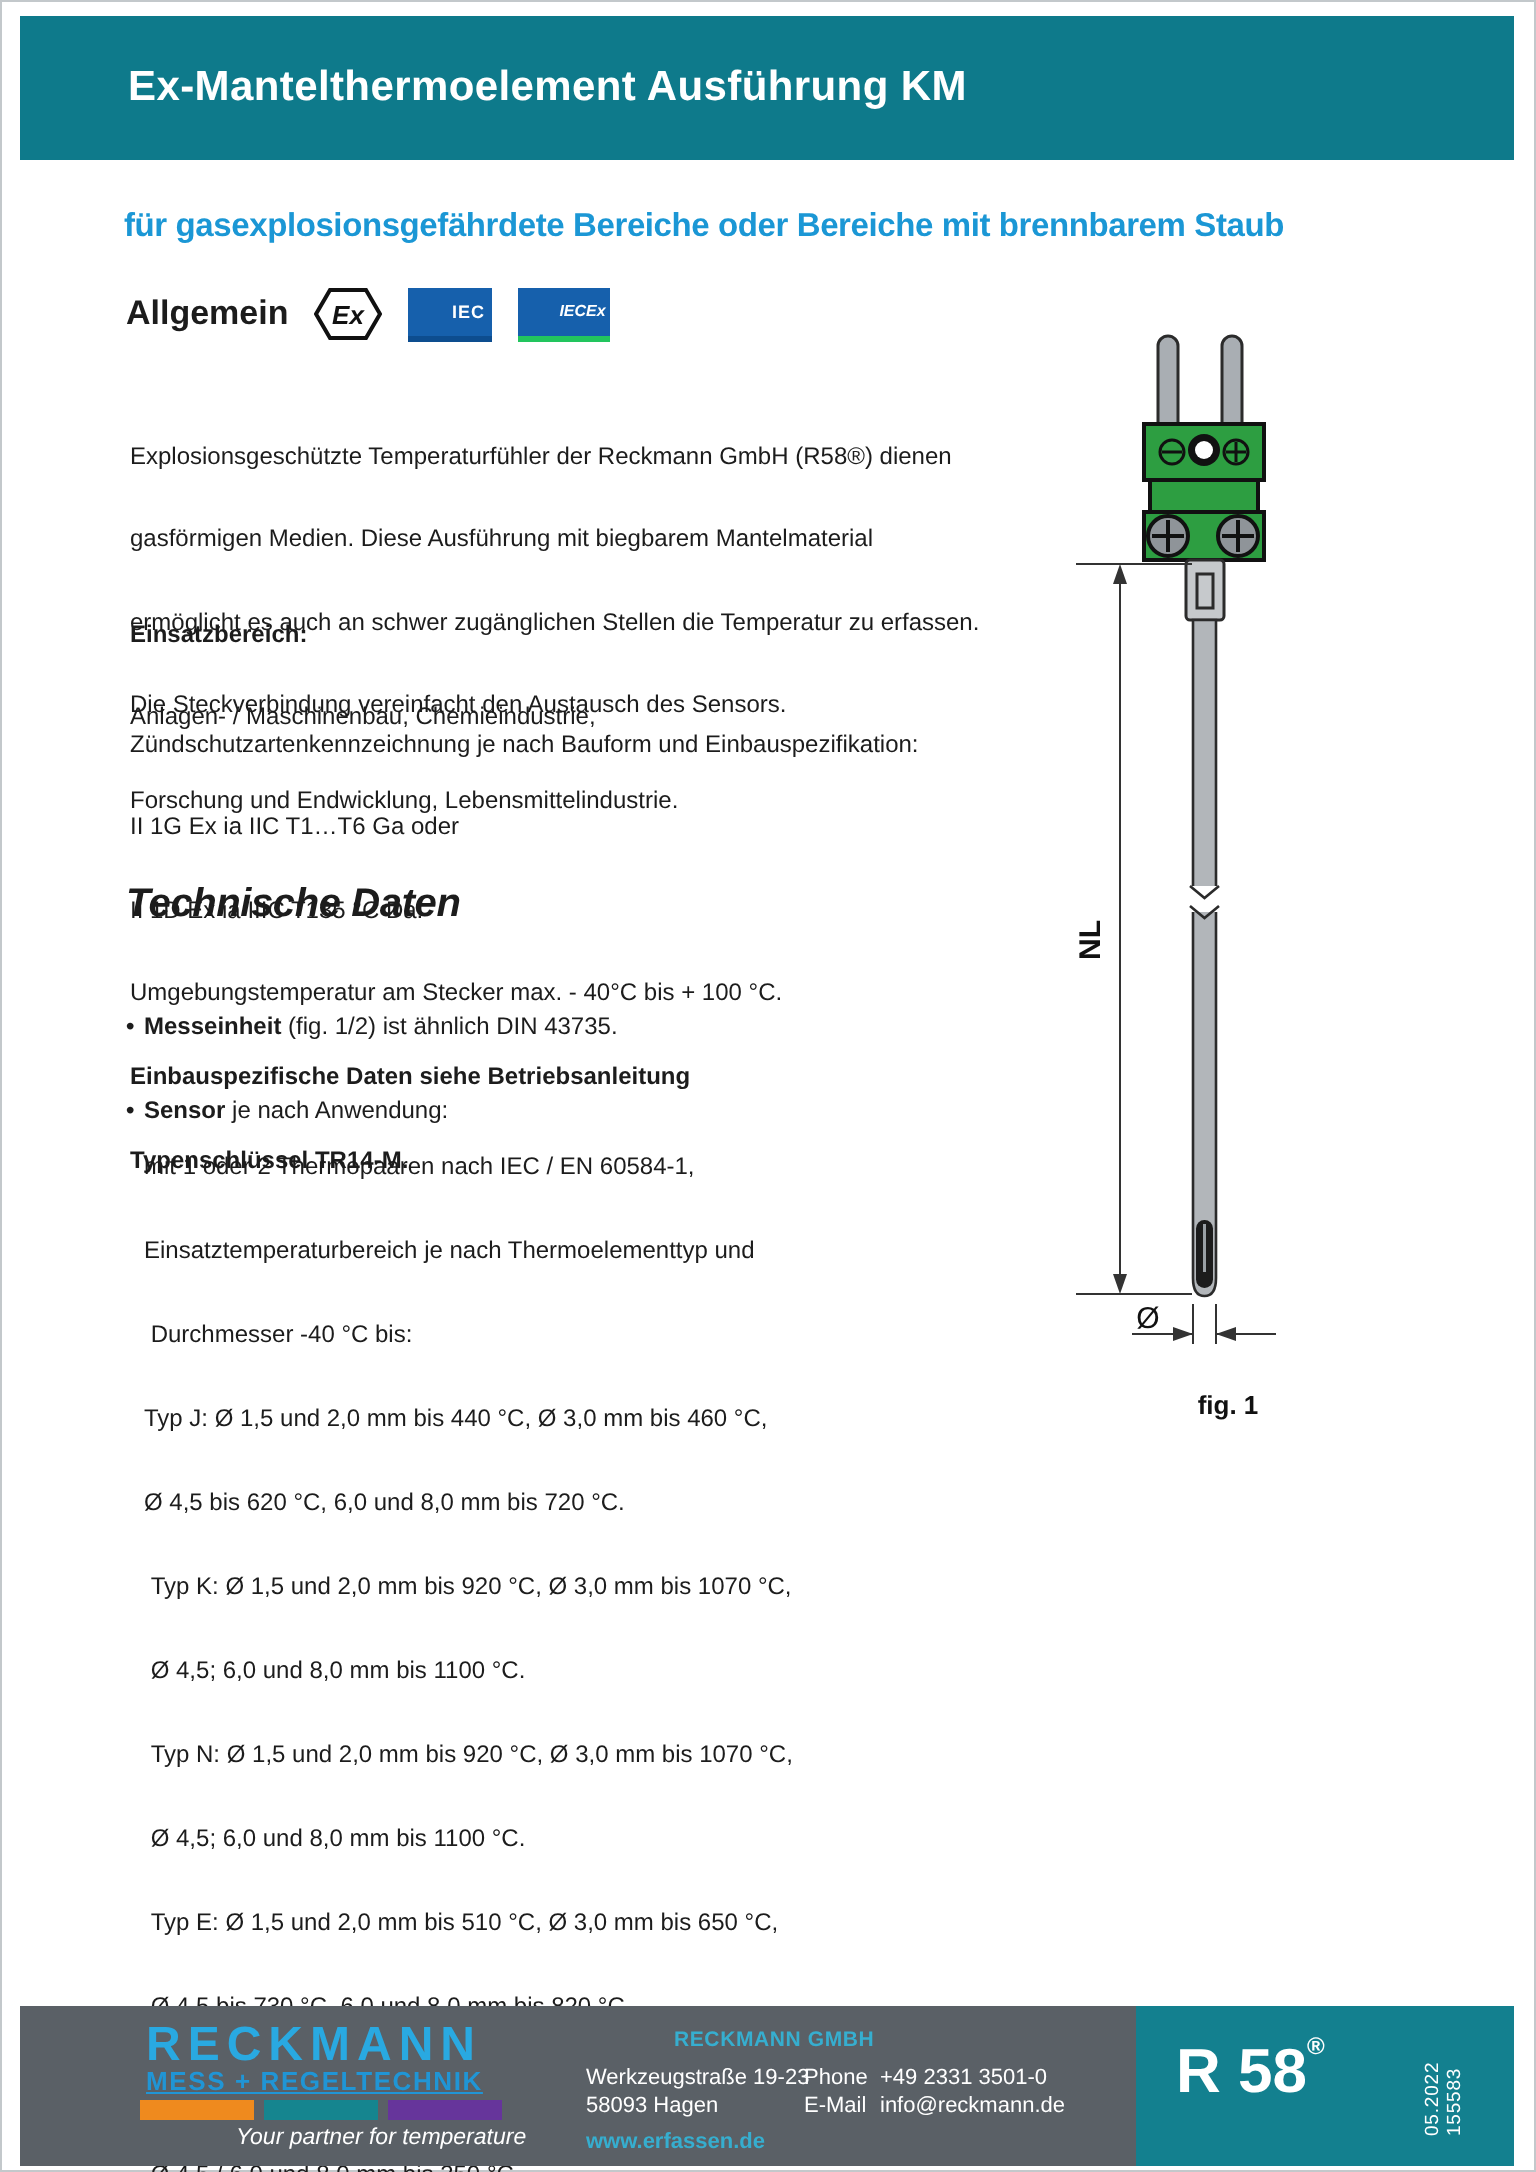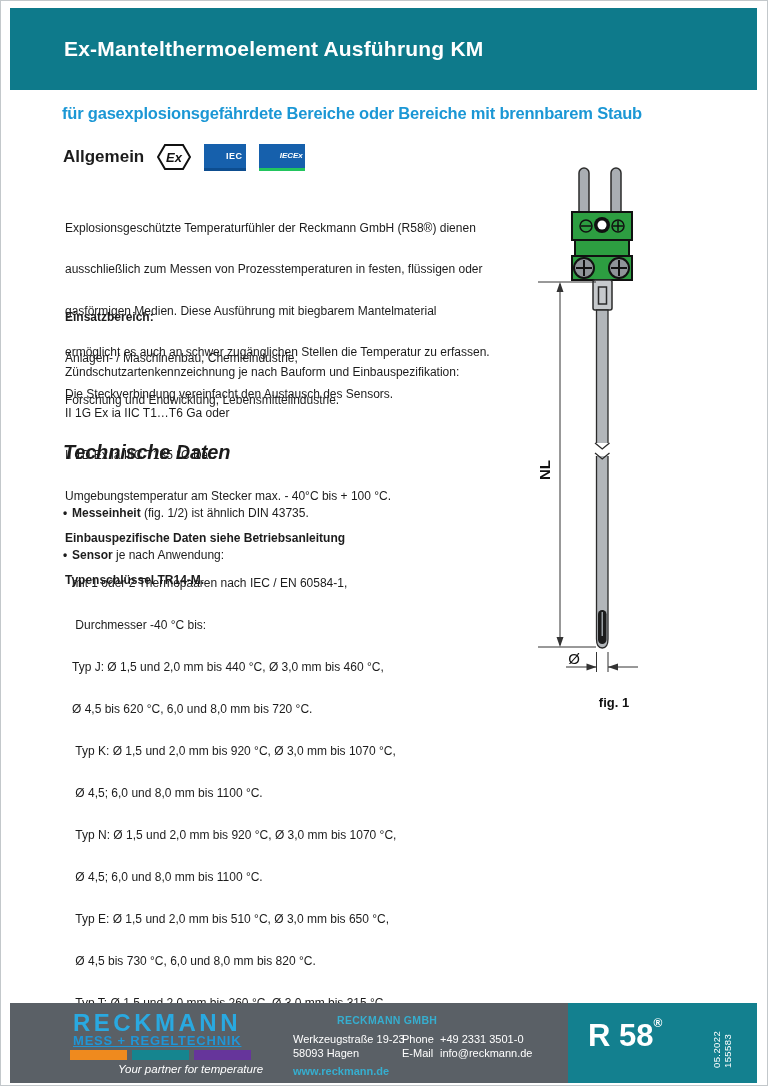--- a/index.html
+++ b/index.html
@@ -3,21 +3,21 @@
 <meta charset="utf-8">
 <style>
   html,body { margin:0; padding:0; background:#ffffff; }
   .page {
     position:relative; width:768px; height:1086px; background:#fff;
     font-family:"Liberation Sans", sans-serif; color:#1c1c1c;
     overflow:hidden; box-shadow: inset 0 0 0 1px #c3c8cb;
   }
   
   .header-band {
-    position:absolute; left:10px; top:8px; width:747px; height:82px;
+    position:absolute; left:10px; top:8px; width:747px; height:72px;
     background:#0e7a8b; display:flex; align-items:center;
   }
   .header-title { color:#fff; font-weight:bold; font-size:21px; padding-left:54px; letter-spacing:.2px; }
   .subtitle {
     position:absolute; left:62px; top:104px; font-size:16.5px; font-weight:bold;
     color:#1b97d5; letter-spacing:-0.2px;
   }
   .allgemein-row { position:absolute; left:63px; top:142px; height:30px; display:flex; align-items:center; gap:13px; }
   .allgemein-heading { font-size:17px; font-weight:bold; }
   .logo-iec, .logo-iecex {
@@ -85,21 +85,20 @@
     <div class="logo-iec">
       <span>IEC</span>
     </div>
     <div class="logo-iecex">
       <span>IECEx</span>
     </div>
   </div>
 
   <div class="tblock intro">
     <div class="ln">Explosionsgeschützte Temperaturfühler der Reckmann GmbH (R58®) dienen</div>
-    <div class="ln">ausschließlich zum Messen von Prozesstemperaturen in festen, flüssigen oder</div>
     <div class="ln">gasförmigen Medien. Diese Ausführung mit biegbarem Mantelmaterial</div>
     <div class="ln">ermöglicht es auch an schwer zugänglichen Stellen die Temperatur zu erfassen.</div>
     <div class="ln">Die Steckverbindung vereinfacht den Austausch des Sensors.</div>
   </div>
 
   <div class="tblock einsatz">
     <div class="ln b">Einsatzbereich:</div>
     <div class="ln">Anlagen- / Maschinenbau, Chemieindustrie,</div>
     <div class="ln">Forschung und Endwicklung, Lebensmittelindustrie.</div>
   </div>
@@ -112,20 +111,21 @@
     <div class="ln b">Einbauspezifische Daten siehe Betriebsanleitung</div>
     <div class="ln b">Typenschlüssel TR14-M.</div>
   </div>
 
   <div class="tech-heading">Technische Daten</div>
 
   <div class="bullets">
     <div class="bullet"><b>Messeinheit</b><span> (fig. 1/2) ist ähnlich DIN 43735.</span></div>
     <div class="bullet"><b>Sensor</b><span> je nach Anwendung:</span>
       <div class="ln">mit 1 oder 2 Thermopaaren nach IEC / EN 60584-1,</div>
+      <div class="ln">Einsatztemperaturbereich je nach Thermoelementtyp und</div>
       <div class="ln"> Durchmesser -40 °C bis:</div>
       <div class="ln">Typ J: Ø 1,5 und 2,0 mm bis 440 °C, Ø 3,0 mm bis 460 °C,</div>
       <div class="ln">Ø 4,5 bis 620 °C, 6,0 und 8,0 mm bis 720 °C.</div>
       <div class="ln"> Typ K: Ø 1,5 und 2,0 mm bis 920 °C, Ø 3,0 mm bis 1070 °C,</div>
       <div class="ln"> Ø 4,5; 6,0 und 8,0 mm bis 1100 °C.</div>
       <div class="ln"> Typ N: Ø 1,5 und 2,0 mm bis 920 °C, Ø 3,0 mm bis 1070 °C,</div>
       <div class="ln"> Ø 4,5; 6,0 und 8,0 mm bis 1100 °C.</div>
       <div class="ln"> Typ E: Ø 1,5 und 2,0 mm bis 510 °C, Ø 3,0 mm bis 650 °C,</div>
       <div class="ln"> Ø 4,5 bis 730 °C, 6,0 und 8,0 mm bis 820 °C.</div>
       <div class="ln"> Typ T: Ø 1,5 und 2,0 mm bis 260 °C, Ø 3,0 mm bis 315 °C,</div>
@@ -207,21 +207,21 @@
   <div class="bar bar-purple"></div>
   <div class="tagline">Your partner for temperature</div>
 
   <div class="f-company">RECKMANN GMBH</div>
   <div class="f-addr1">Werkzeugstraße 19-23</div>
   <div class="f-addr2">58093 Hagen</div>
   <div class="f-phone-label">Phone</div>
   <div class="f-phone">+49 2331 3501-0</div>
   <div class="f-email-label">E-Mail</div>
   <div class="f-email">info@reckmann.de</div>
-  <div class="f-web">www.reckmann.de</div>
+  <div class="f-web">www.erfassen.de</div>
 
   <div class="r58"><span>R 58</span><span class="r58-sup">®</span></div>
   <div class="doc-num">
     <span>05.2022</span>
     <span>155583</span>
   </div>
 
 </div>
 
 </body></html>

